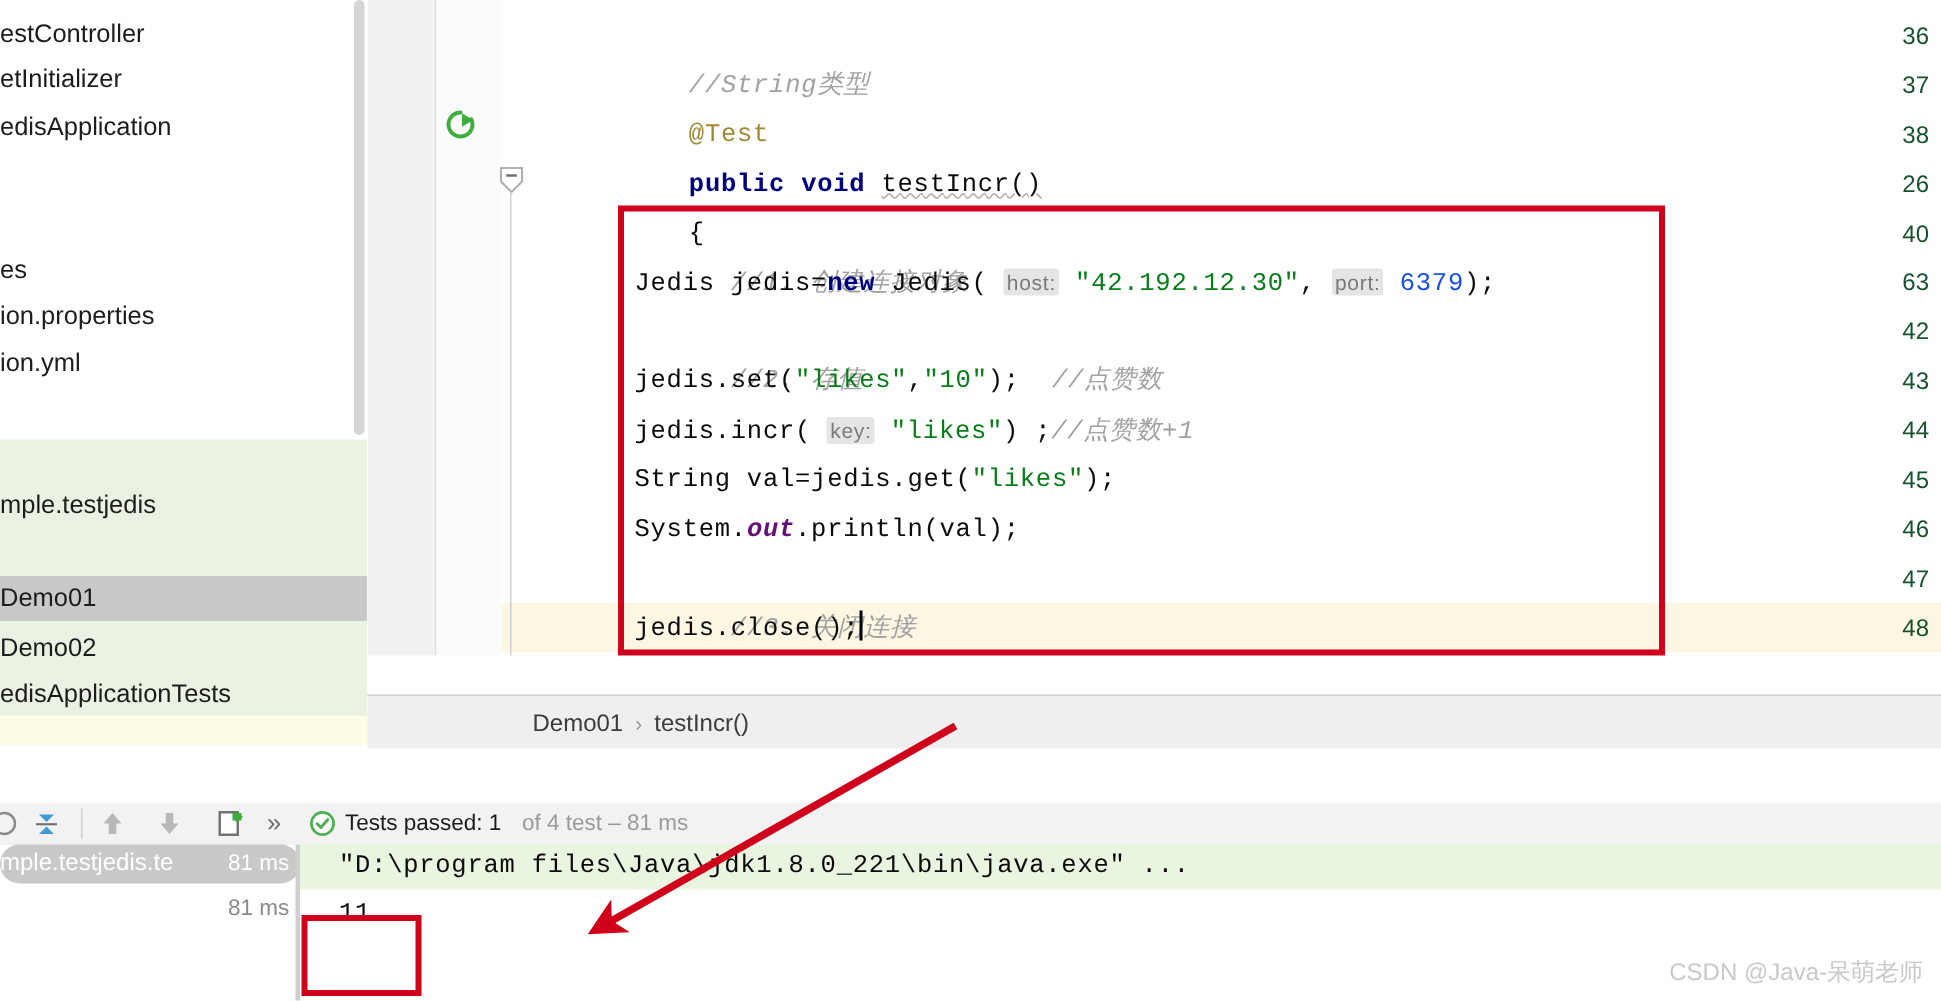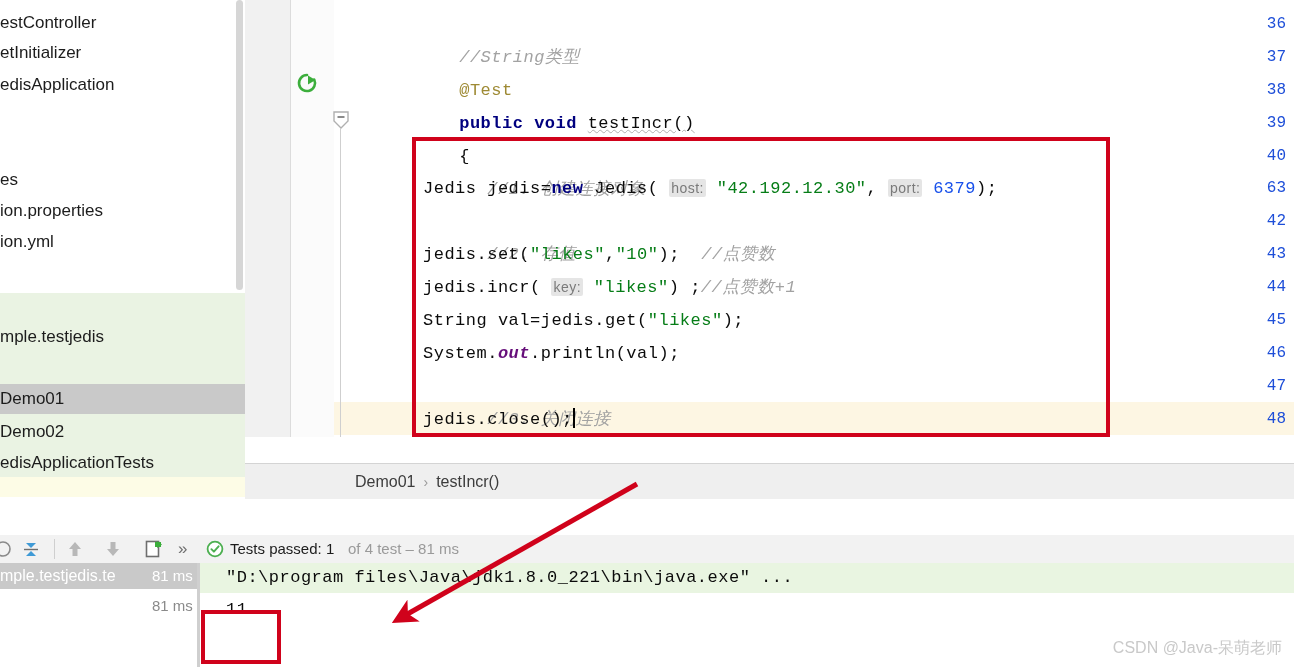--- a/index.html
+++ b/index.html
@@ -19,22 +19,22 @@
           font-size:17px;color:#1c1c1c;padding-left:0px;}
   .sb-row span{display:inline-block;}
   .sb-sel{background:#c9c9c9;}
   .sb-yellow{position:absolute;left:0;top:477px;width:245px;height:20px;background:#fdfce6;}
   .sb-scroll{position:absolute;left:236px;top:0px;width:7px;height:290px;background:#d6d6d6;border-radius:4px;}
 
   
   .editor{position:absolute;left:245px;top:0;width:1049px;height:463px;background:#ffffff;overflow:hidden;}
   .gutter{position:absolute;left:0;top:0;width:45px;height:463px;background:#f1f1f1;border-right:1px solid #dcdcdc;}
   .foldcol{position:absolute;left:46px;top:0;width:43px;height:463px;background:#fbfbfb;}
-  .lnum{position:absolute;right:8px;width:40px;text-align:right;font-family:Liberation Mono, monospace;
-        font-size:16px;color:#1d4ed8;height:33px;line-height:33px;}
+  .lnum{position:absolute;right:8px;width:40px;text-align:right;font-family:Liberation Sans, sans-serif;
+        font-size:16px;color:#14532d;height:33px;line-height:33px;}
   .codeline{position:absolute;left:150px;height:33px;line-height:33px;white-space:pre;
             font-family:"Liberation Mono", monospace;font-size:17px;color:#0b0b0b;letter-spacing:0.5px;}
   .kw{color:#00007f;font-weight:bold;}
   .anno{color:#9e8a34;}
   .str{color:#067d17;}
   .num{color:#1750eb;}
   .cmt{color:#a2a2a2;font-style:italic;}
   .hintp{background:#e5e5e5;color:#7a7a7a;font-size:14px;padding:1px 2px;border-radius:2px;font-family:"Liberation Sans",sans-serif;}
   .stat{color:#660e7a;font-style:italic;font-weight:bold;}
   .curline{position:absolute;left:89px;top:402px;width:960px;height:33px;background:#fdf6e3;}
@@ -60,21 +60,21 @@
   .tabclose{color:#9a9a9a;font-size:16px;margin-left:8px;}
   .tabicon{display:inline-block;width:18px;height:16px;vertical-align:-3px;margin-right:8px;
            background:linear-gradient(90deg,#c0392b 0 45%,#27ae60 45% 100%);border:1px solid #9f9f9f;border-radius:2px;}
 
   .rtoolbar{position:absolute;left:0;top:36px;width:1294px;height:28px;background:#f2f2f2;border-bottom:1px solid #cfcfcf;}
   .tb-sep{position:absolute;top:4px;width:1px;height:20px;background:#cfcfcf;}
   .tbtxt{position:absolute;top:0;height:28px;line-height:28px;font-size:15px;white-space:nowrap;}
 
   .testtree{position:absolute;left:0;top:64px;width:200px;height:104px;background:#ffffff;}
   .tt-row{position:absolute;left:0;height:26px;line-height:26px;font-size:16px;white-space:nowrap;}
-  .tt-sel{background:#c9c9c9;color:#ffffff;}
+  .tt-sel{background:#c9c9c9;color:#ffffff;border-radius:13px;}
   .tt-time{position:absolute;font-size:15px;}
   .tt-split{position:absolute;left:197px;top:64px;width:3px;height:104px;background:#cfcfcf;}
 
   .console{position:absolute;left:200px;top:64px;width:1094px;height:104px;background:#ffffff;}
   .cons-line1{position:absolute;left:0;top:0;width:1094px;height:30px;background:#e9f5e1;}
   .cons-txt{position:absolute;height:30px;line-height:30px;font-family:"Liberation Mono",monospace;
             font-size:17px;color:#0b0b0b;white-space:pre;letter-spacing:0.5px;}
 
   
   .annot-box{position:absolute;border:4px solid #d0021b;box-sizing:border-box;pointer-events:none;}
@@ -109,21 +109,21 @@
 
   <div class="editor">
     <div class="gutter"></div>
     <div class="foldcol"></div>
 
     <div class="curline"></div>
 
     <div class="lnum" style="top:8px;">36</div>
     <div class="lnum" style="top:41px;">37</div>
     <div class="lnum" style="top:74px;">38</div>
-    <div class="lnum" style="top:107px;">39</div>
+    <div class="lnum" style="top:107px;">26</div>
     <div class="lnum" style="top:140px;">40</div>
     <div class="lnum" style="top:172px;">63</div>
     <div class="lnum" style="top:205px;">42</div>
     <div class="lnum" style="top:238px;">43</div>
     <div class="lnum" style="top:271px;">44</div>
     <div class="lnum" style="top:304px;">45</div>
     <div class="lnum" style="top:337px;">46</div>
     <div class="lnum" style="top:370px;">47</div>
     <div class="lnum" style="top:403px;">48</div>
     <div class="lnum" style="top:436px;">49</div>

